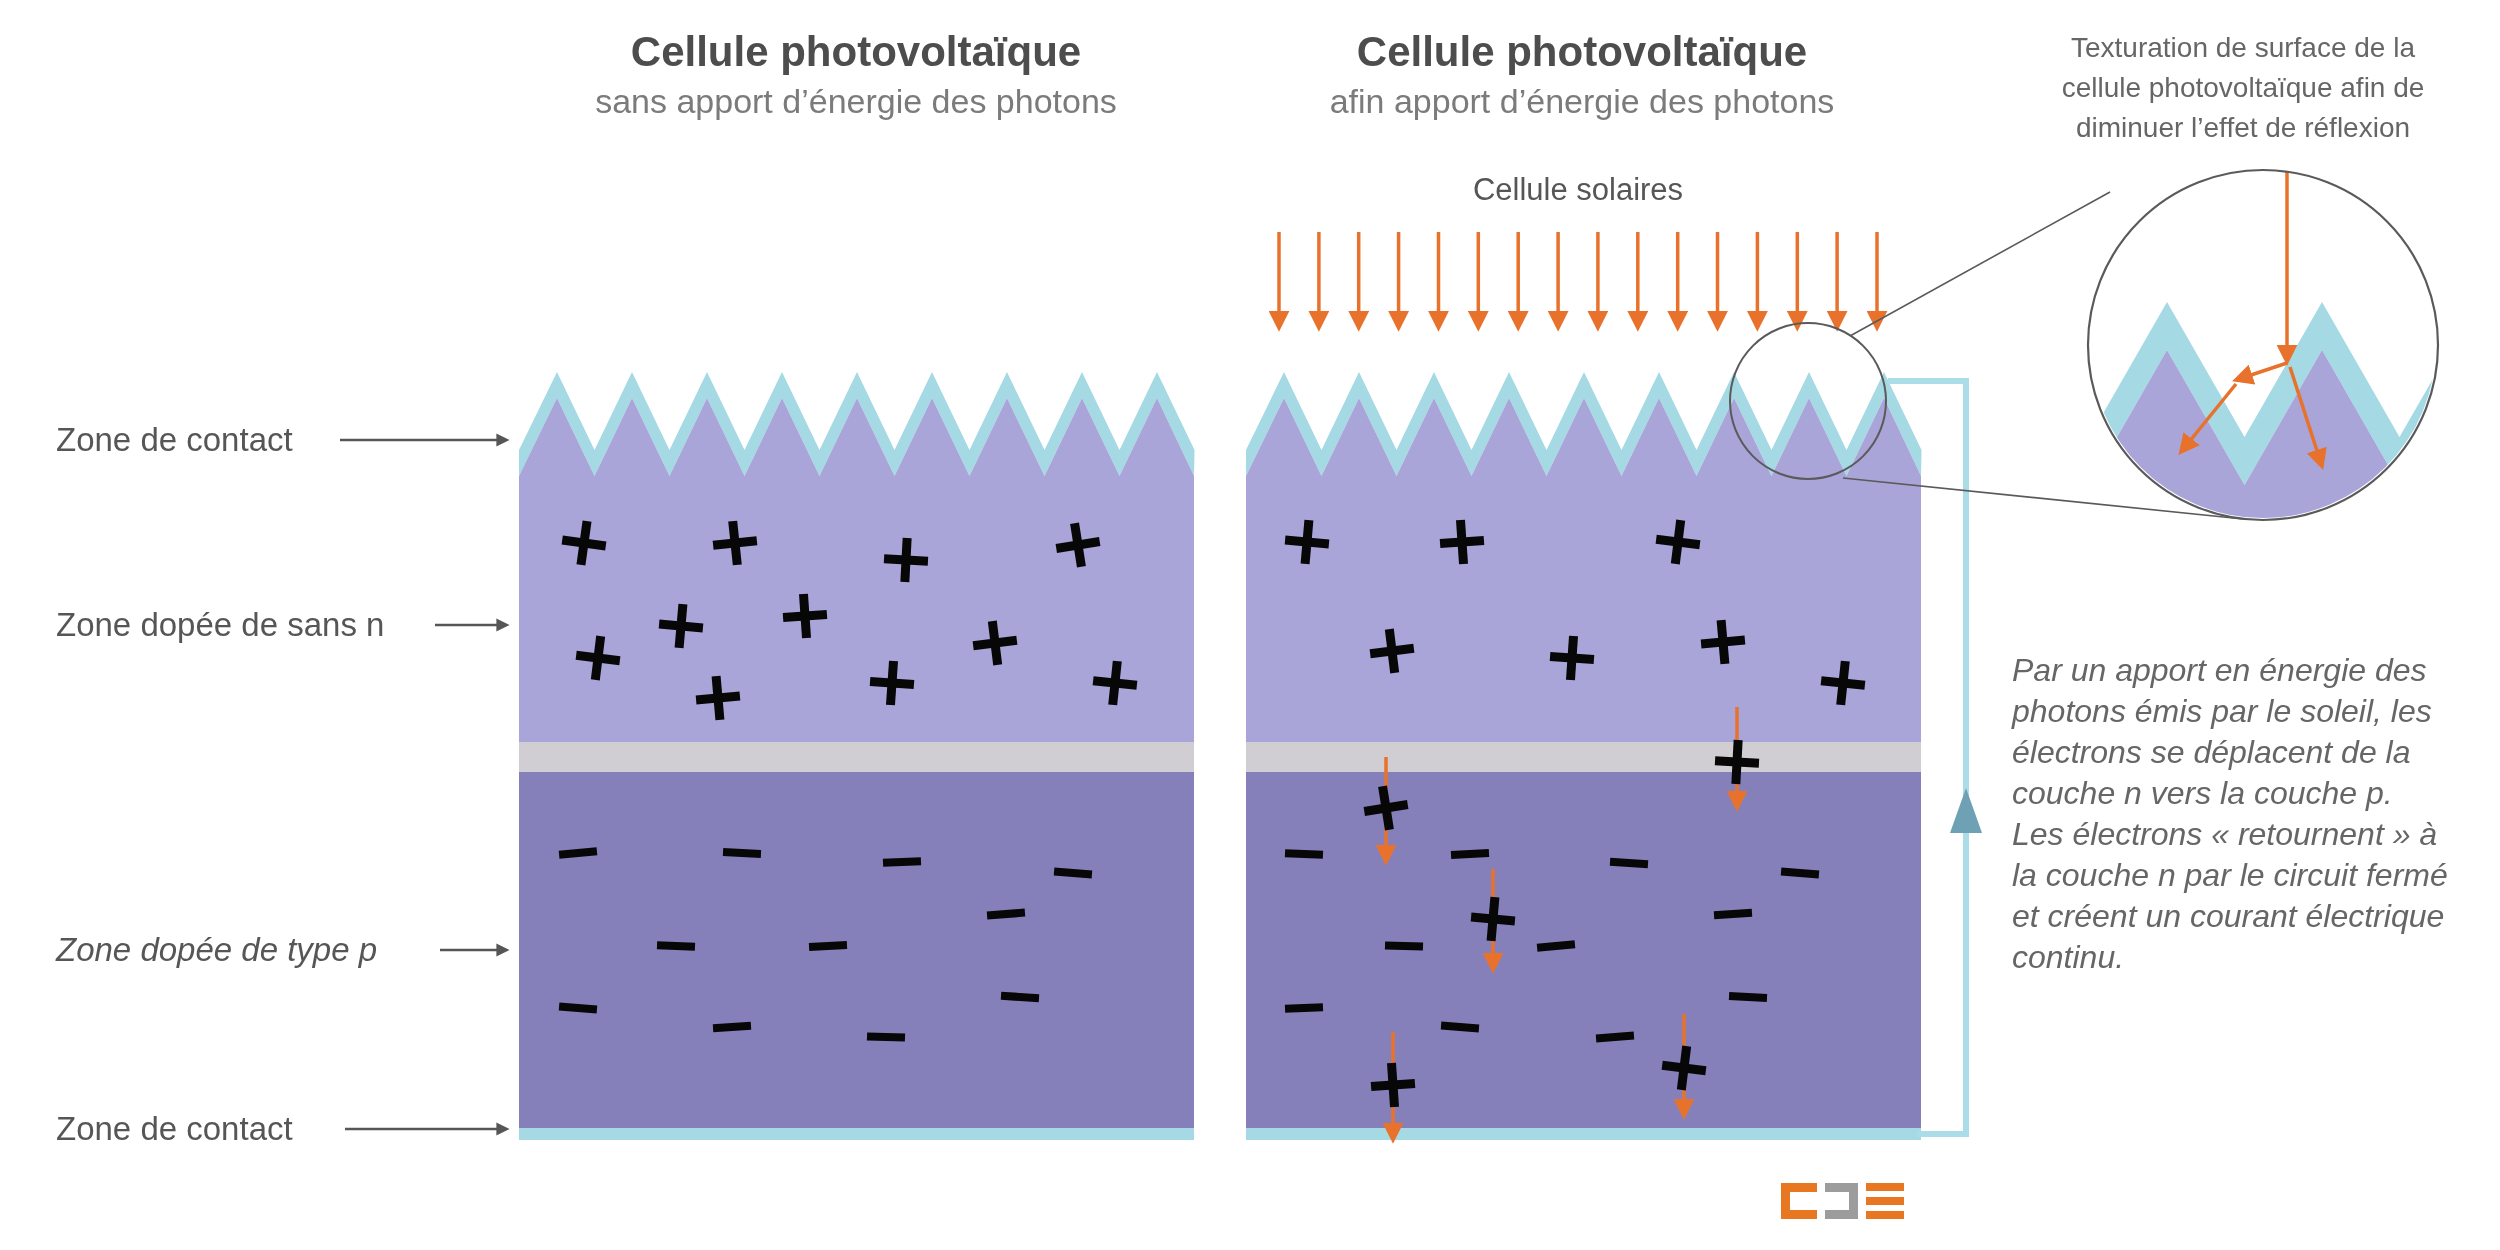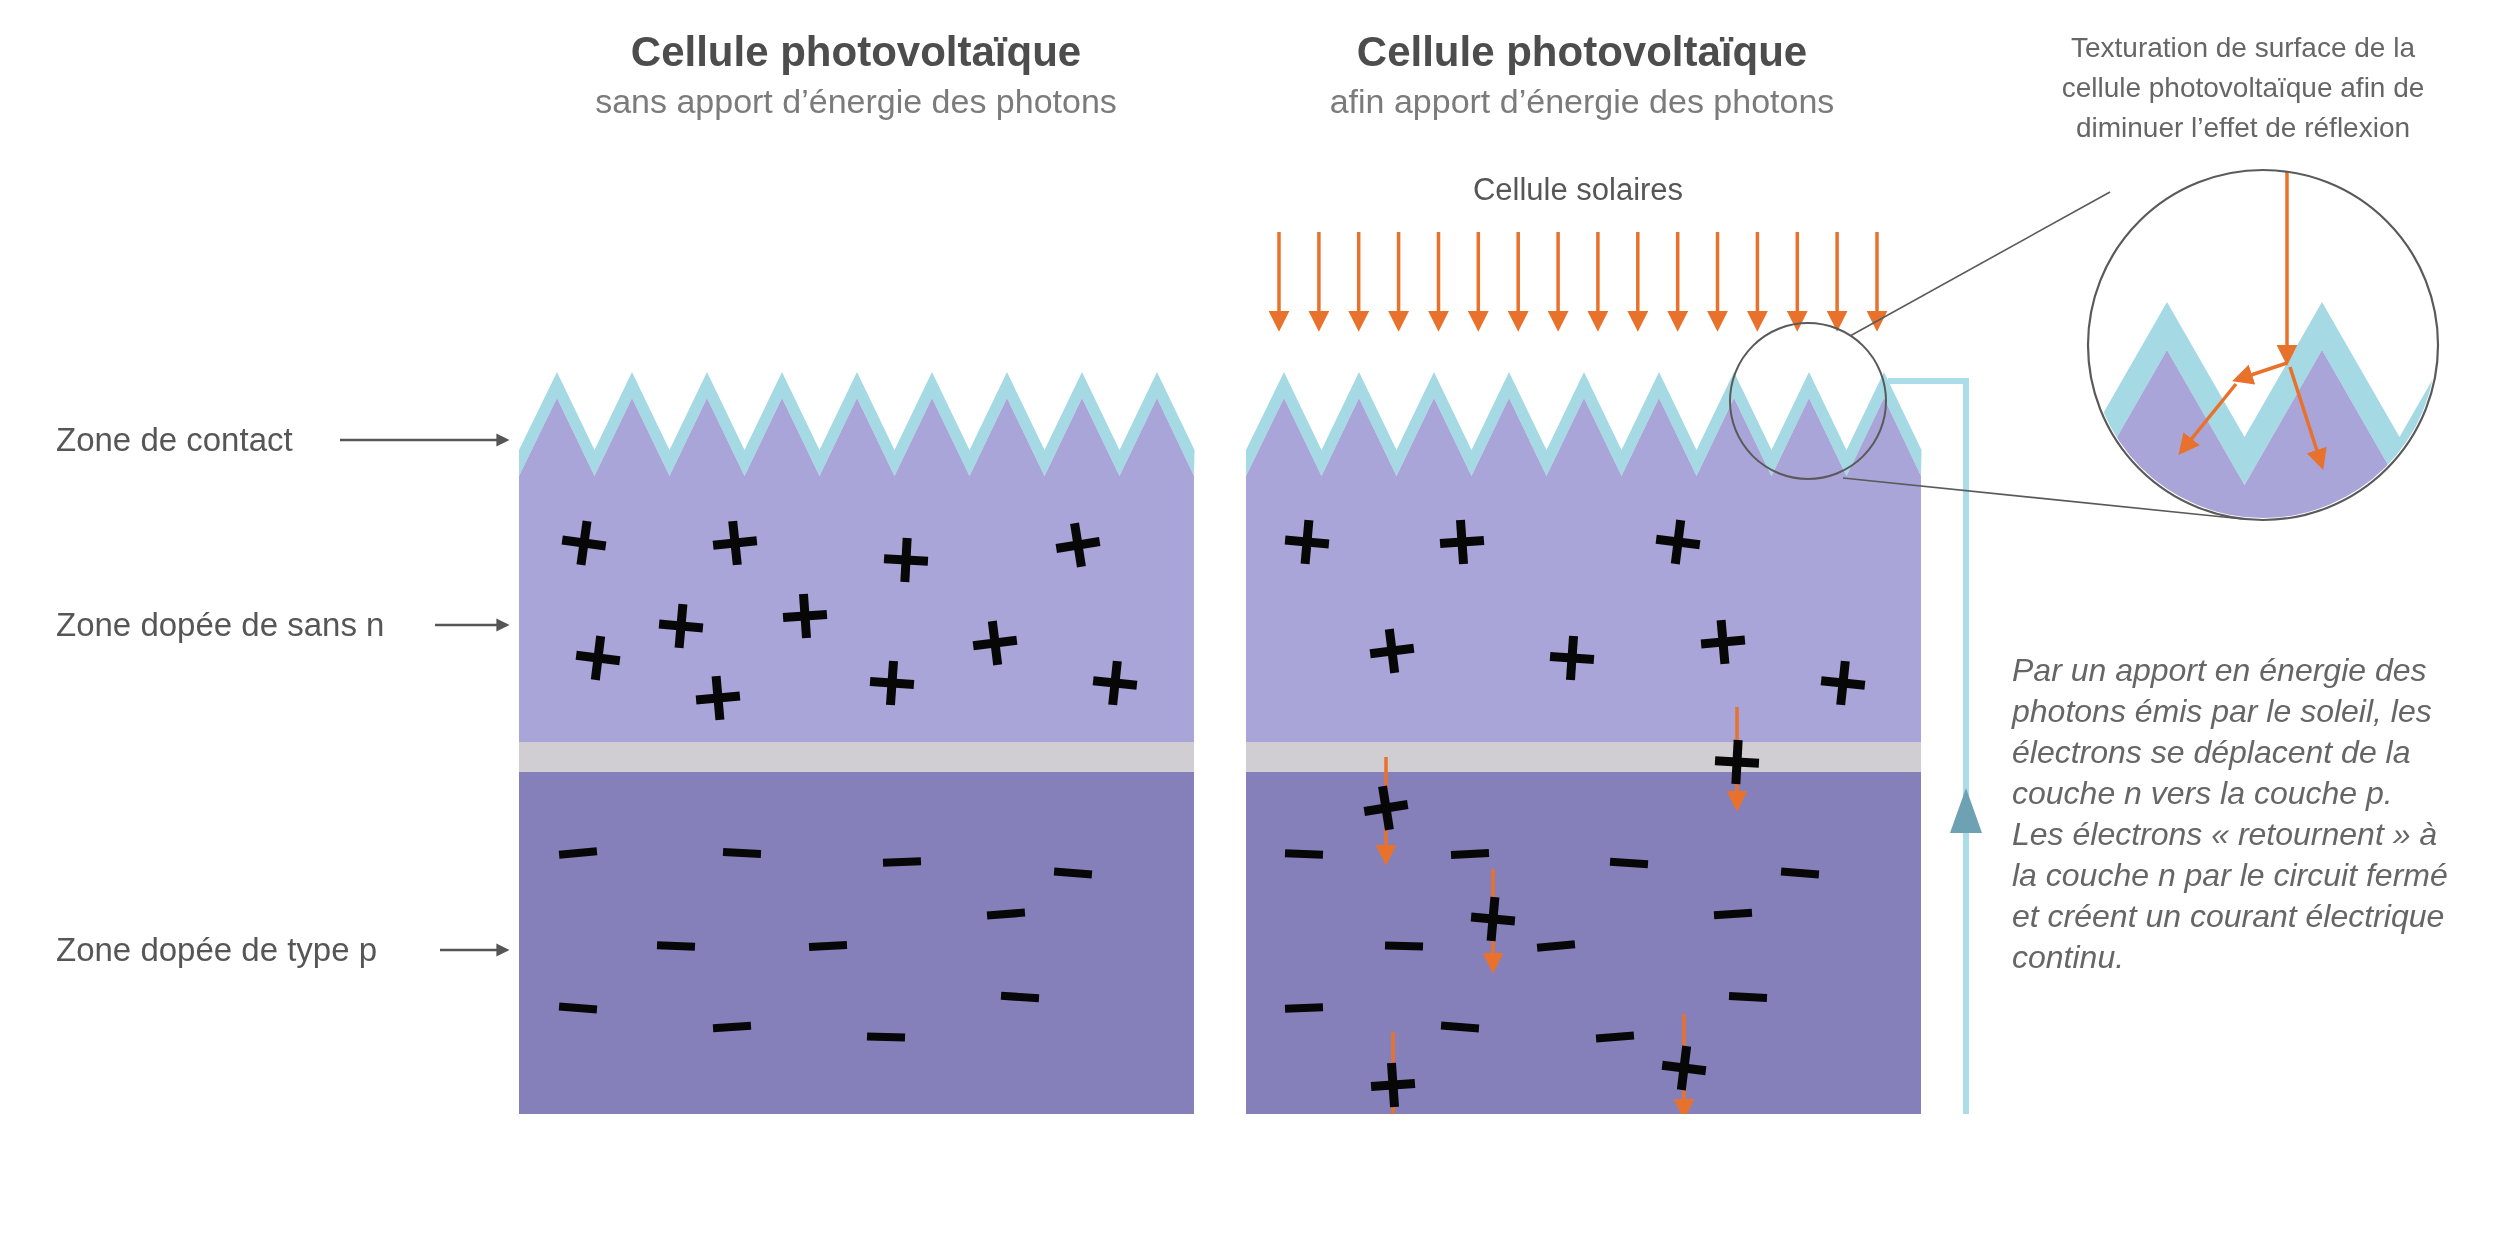--- a/index.html
+++ b/index.html
@@ -1,17 +1,17 @@
 <!DOCTYPE html>
 <html style="--contact_cyan: #a5d9e3; --zone_n_purple: #a9a5d8; --zone_p_purple: #8580ba; --separator_gray: #d0ced3; --orange: #e8722c; --wire_cyan: #abdde8; --wire_arrow_blue: #6fa1b4; --charge_black: #070707; --outline_gray: #5a5a5a; --title_gray: #4d4d4d; --subtitle_gray: #7b7b7b; --label_gray: #565656; --text_gray: #666666; --logo_orange: #e87722; --logo_gray: #9c9c9c; --credit_gray: #a8a8a8;"><head>
 <meta charset="utf-8">
 <style>
   html,body{margin:0;padding:0;background:#ffffff;}
   .canvas{
-    position:relative;width:2500px;height:1114px;background:#fff;overflow:hidden;
+    position:relative;width:2500px;height:1250px;background:#fff;overflow:hidden;
     font-family:"Liberation Sans", sans-serif;
   }
   #svg{position:absolute;left:0;top:0;}
   .txt{position:absolute;}
   .titleblock{width:600px;text-align:center;}
   .title{font-size:42px;font-weight:600;color:var(--title_gray);letter-spacing:0px;}
   .subtitle{font-size:34px;font-weight:400;color:var(--subtitle_gray);margin-top:6px;}
   .rays-label{width:300px;text-align:center;font-size:31px;color:var(--label_gray);}
   .zone-label{font-size:33px;color:var(--label_gray);line-height:50px;white-space:nowrap;}
   .inset-caption{width:450px;text-align:center;font-size:28px;line-height:40px;color:var(--text_gray);white-space:pre-line;}
@@ -216,21 +216,21 @@
   </div>
 
   <div class="txt rays-label" style="left:1428px;top:172px;">Cellule solaires</div>
 
   <div class="txt inset-caption" style="left:2018px;top:28px;">Texturation de surface de la
 cellule photovoltaïque afin de
 diminuer l’effet de réflexion</div>
 
   <div class="txt zone-label" style="left:56px;top:415px;">Zone de contact</div>
   <div class="txt zone-label" style="left:56px;top:600px;">Zone dopée de sans n</div>
-  <div class="txt zone-label" style="left:56px;top:925px;">Zone dopée de type p</div>
+  <div class="txt zone-label" style="left:56px;top:925px;font-style:italic;">Zone dopée de type p</div>
   <div class="txt zone-label" style="left:56px;top:1104px;">Zone de contact</div>
 
   <div class="txt desc" style="left:2012px;top:650px;">Par un apport en énergie des
 photons émis par le soleil, les
 électrons se déplacent de la
 couche n vers la couche p.
 Les électrons « retournent » à
 la couche n par le circuit fermé
 et créent un courant électrique
 continu.</div>

